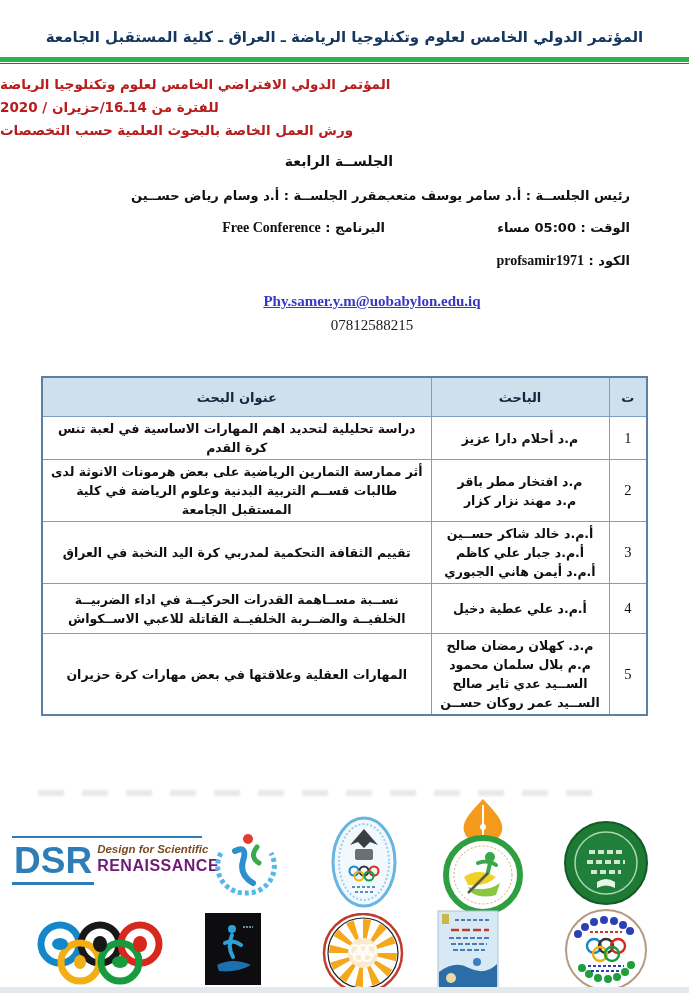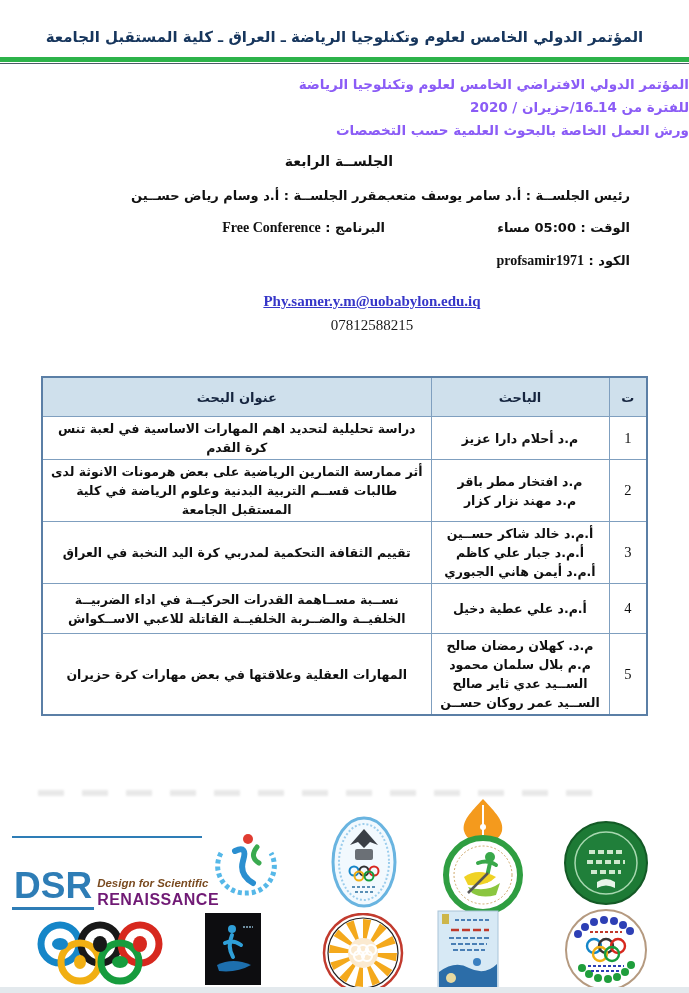--- a/index.html
+++ b/index.html
@@ -10,22 +10,22 @@
     -webkit-font-smoothing:antialiased;
   }
   .latin{font-family:"Liberation Serif",serif;}
   
   .main-title{
     position:absolute;top:28px;right:0;left:0;text-align:center;
     color:#17365d;font-weight:bold;font-size:15px;letter-spacing:0;
   }
   .green-rule{position:absolute;top:57px;left:0;width:689px;height:5px;background:#2db34a;}
   .green-rule-shadow{position:absolute;top:63px;left:0;width:689px;height:1px;background:#4a5a66;}
-  .subtitle{position:absolute;top:73px;right:0;left:0;text-align:right;
-    font-weight:bold;font-size:13.5px;color:#8b5cf6;line-height:23px;padding-left:16px;}
+  .subtitle{position:absolute;top:73px;right:0;left:0;text-align:left;
+    font-weight:bold;font-size:13.5px;color:#b91c1c;line-height:23px;}
   .session-heading{position:absolute;top:153px;right:11px;left:0;text-align:center;
     font-weight:bold;font-size:14px;color:#111;}
   
   .info-grid{
     position:absolute;top:188px;right:59px;width:571px;
     display:grid;grid-template-columns:215px 1fr;column-gap:30px;row-gap:17px;
     font-weight:bold;font-size:13px;color:#111;
   }
   .info-item{white-space:nowrap;text-align:right;}
   .info-item .val.latin{font-size:14px;font-weight:bold;}
@@ -53,21 +53,21 @@
   tr.r1{height:28px;} tr.r2{height:52px;} tr.r3{height:62px;} tr.r4{height:50px;} tr.r5{height:79px;}
   
   .faded-line{
     position:absolute;top:790px;left:38px;width:560px;height:6px;opacity:.16;
     background:repeating-linear-gradient(90deg,#777 0 26px,transparent 26px 44px);
     filter:blur(1px);
   }
   
   .logo{position:absolute;}
   .dsr{top:836px;left:12px;width:190px;height:54px;direction:ltr;
-    display:flex;align-items:flex-end;border-top:2px solid #2e7db6;padding-top:18px;}
+    display:flex;align-items:flex-start;border-top:2px solid #2e7db6;padding-top:2px;}
   .dsr-acronym{color:#2e7db6;font-family:"Liberation Sans",sans-serif;font-weight:bold;
     font-size:37px;line-height:42px;border-bottom:3px solid #2e7db6;padding:0 2px;}
   .dsr-text{margin-left:3px;padding-top:3px;font-family:"Liberation Sans",sans-serif;}
   .dsr-line1{color:#7a4b20;font-size:11.5px;font-weight:bold;font-style:italic;line-height:13px;white-space:nowrap;}
   .dsr-line2{color:#701a75;font-size:16px;font-weight:bold;letter-spacing:.5px;line-height:20px;white-space:nowrap;}
   .bottom-strip{position:absolute;left:0;top:987px;width:689px;height:6px;background:#e3e9ed;}
 </style>
 </head>
 <body>
 

